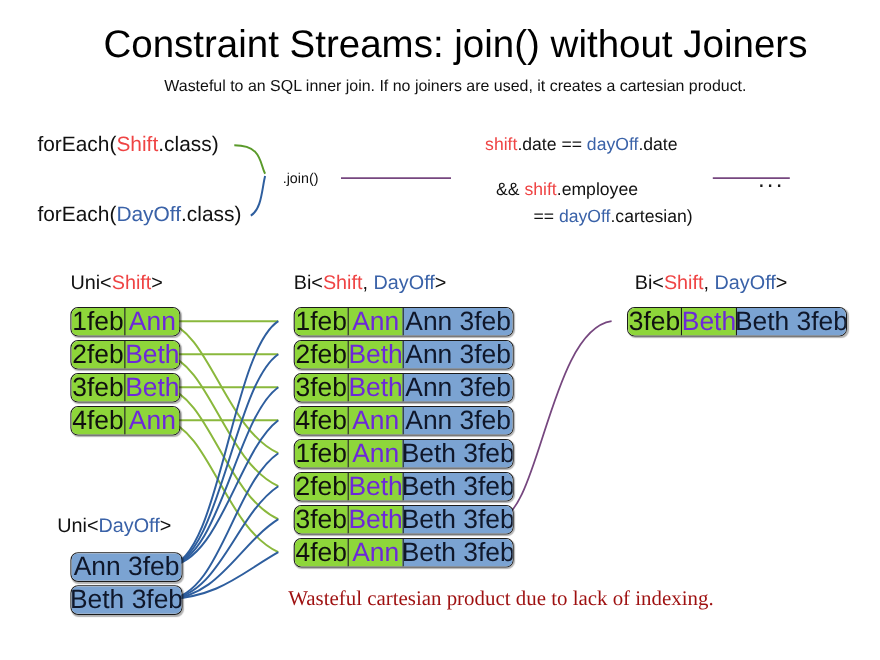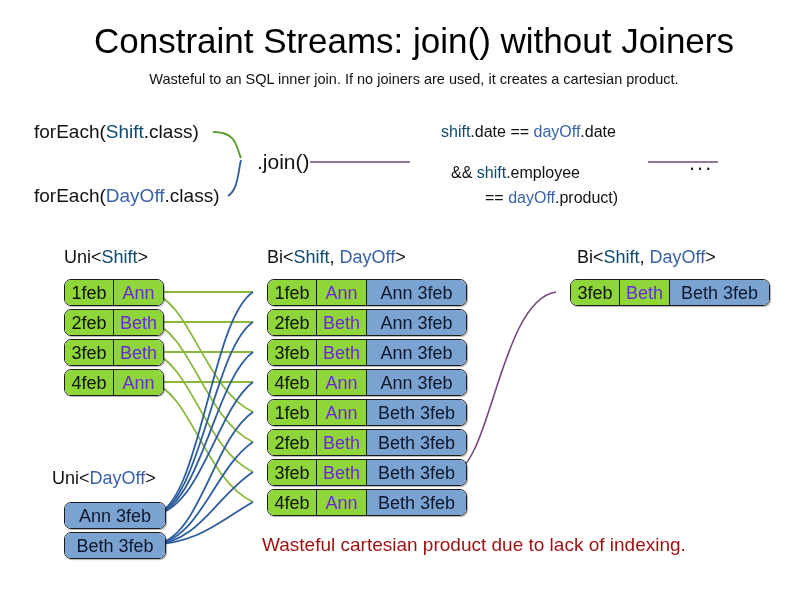--- a/index.html
+++ b/index.html
@@ -17,60 +17,60 @@
     font-size:35px;line-height:42px;color:#000;white-space:nowrap;
   }
   .subtitle{
     left:0;top:70px;width:800px;text-align:center;
     font-size:14.5px;line-height:18px;color:#111;white-space:nowrap;
   }
 
   
   .code{font-size:19px;line-height:23px;white-space:nowrap;color:#111;}
   .code-sm{font-size:16px;}
-  .g{color:#0c4a6e;}
+  .g{color:#ef4444;}
   .b{color:#3a62a8;}
   .k{color:#111;}
-  .joinlbl{font-size:21px;}
+  .joinlbl{font-size:13px;}
   .dots{font-size:22px;letter-spacing:2px;color:#1a1a1a;}
 
   
   .streamlbl{font-size:18px;line-height:22px;white-space:nowrap;color:#111;}
 
   
   .card{
     display:flex;align-items:stretch;
     border:1.6px solid #1b1b1b;border-radius:7px;
     box-sizing:border-box;overflow:hidden;
     box-shadow:1px 1px 1px rgba(0,0,0,.30);
     height:27px;
   }
   .cell{
     display:flex;align-items:center;justify-content:center;
-    font-size:18px;line-height:18px;box-sizing:border-box;
+    font-size:24px;line-height:18px;box-sizing:border-box;
     padding:0 4px;white-space:nowrap;
   }
   .cell + .cell{border-left:1.6px solid #1b1b1b;}
   .c-green{background:#8ed63a;}
   .c-blue{background:#7ba3d2;}
   .t-date{color:#101010;}
   .t-name{color:#6d28d9;}
   .t-dark{color:#0f172a;}
 
   .bicard{
     display:flex;align-items:stretch;
     border:1.6px solid #1b1b1b;border-radius:7px;
     box-sizing:border-box;overflow:hidden;
     box-shadow:1px 1px 1px rgba(0,0,0,.30);
     height:27px;
   }
 
   
   .note{
-    font-size:19px;line-height:25px;color:#9e1010;white-space:nowrap;
+    font-size:19px;line-height:25px;color:#9e1010;white-space:nowrap;font-family:Liberation Serif, serif;
   }
   svg.links{position:absolute;left:0;top:0;width:800px;height:600px;pointer-events:none;}
 </style>
 </head>
 <body>
 
 <div id="stage">
 
   <svg class="links" viewBox="0 0 800 600">
     <g fill="none" stroke="#8ab83c" stroke-width="1.8">
@@ -116,21 +116,21 @@
   <div class="abs code" style="left:20px;top:184px;"><span class="k">forEach(</span><span class="b">DayOff</span><span class="k">.class)</span></div>
 
   <div class="abs code joinlbl" style="left:243px;top:150px;">.join()</div>
 
   <div class="abs" style="left:415px;top:118px;">
 
     <div class="code code-sm" style="margin-left:12px;margin-top:2px;"><span class="g">shift</span><span class="k">.date == </span><span class="b">dayOff</span><span class="k">.date</span></div>
 
     <div class="code code-sm" style="margin-left:22px;margin-top:18px;"><span class="k">&amp;&amp; </span><span class="g">shift</span><span class="k">.employee</span></div>
 
-    <div class="code code-sm" style="margin-left:56px;margin-top:2px;"><span class="k">== </span><span class="b">dayOff</span><span class="k">.product)</span></div>
+    <div class="code code-sm" style="margin-left:56px;margin-top:2px;"><span class="k">== </span><span class="b">dayOff</span><span class="k">.cartesian)</span></div>
   </div>
 
   <div class="abs dots" style="left:675px;top:150px;">...</div>
 
   <div class="abs streamlbl" style="left:50px;top:246px;"><span class="k">Uni&lt;</span><span class="g">Shift</span><span class="k">&gt;</span></div>
 
   <div class="abs streamlbl" style="left:253px;top:246px;"><span class="k">Bi&lt;</span><span class="g">Shift</span><span class="k">, </span><span class="b">DayOff</span><span class="k">&gt;</span></div>
 
   <div class="abs streamlbl" style="left:563px;top:246px;"><span class="k">Bi&lt;</span><span class="g">Shift</span><span class="k">, </span><span class="b">DayOff</span><span class="k">&gt;</span></div>
 

